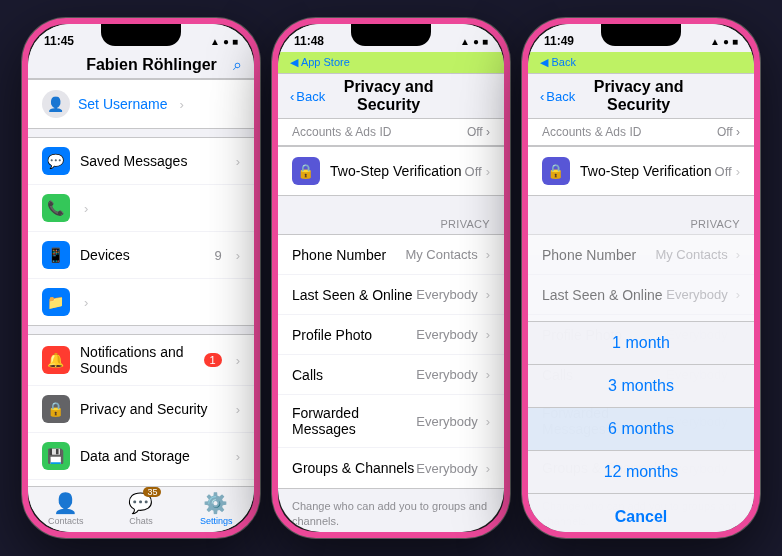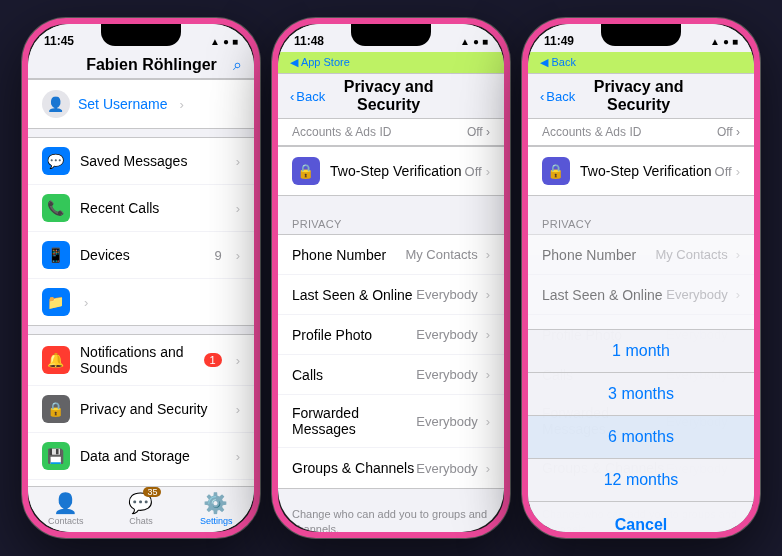--- a/index.html
+++ b/index.html
@@ -190,39 +190,40 @@
     }
 
     
     .section-header {
       padding: 14px 14px 4px;
       font-size: 11px;
       color: #8e8e93;
       font-weight: 500;
       letter-spacing: 0.3px;
       text-transform: uppercase;
+      text-align: right;
     }
 
     .privacy-item {
       display: flex;
       align-items: center;
       padding: 10px 14px;
       border-bottom: 1px solid #f2f2f7;
       background: #fff;
       min-height: 40px;
     }
     .privacy-item:last-child { border-bottom: none; }
     .privacy-label { flex: 1; font-size: 14px; color: #000; }
     .privacy-value { font-size: 13px; color: #8e8e93; margin-right: 4px; }
 
     .privacy-group {
       background: #86efac;
       border-top: 1px solid #c6c6c8;
       border-bottom: 1px solid #c6c6c8;
-      margin-bottom: 12px;
+      margin-bottom: 4px;
     }
 
     .description-text {
       padding: 6px 14px 10px;
       font-size: 11px;
       color: #8e8e93;
       line-height: 1.4;
     }
 
     
@@ -333,21 +334,20 @@
       </div>
 
       <div class="settings-group">
         <div class="settings-item">
           <div class="item-icon ic-blue">💬</div>
           <span class="item-label">Saved Messages</span>
           <span class="chevron">›</span>
         </div>
         <div class="settings-item">
           <div class="item-icon ic-green">📞</div>
-          <span class="item-label">Recent Calls</span>
           <span class="chevron">›</span>
         </div>
         <div class="settings-item">
           <div class="item-icon ic-blue">📱</div>
           <span class="item-label">Devices</span>
           <span class="item-value">9</span>
           <span class="chevron">›</span>
         </div>
         <div class="settings-item">
           <div class="item-icon ic-blue">📁</div>

